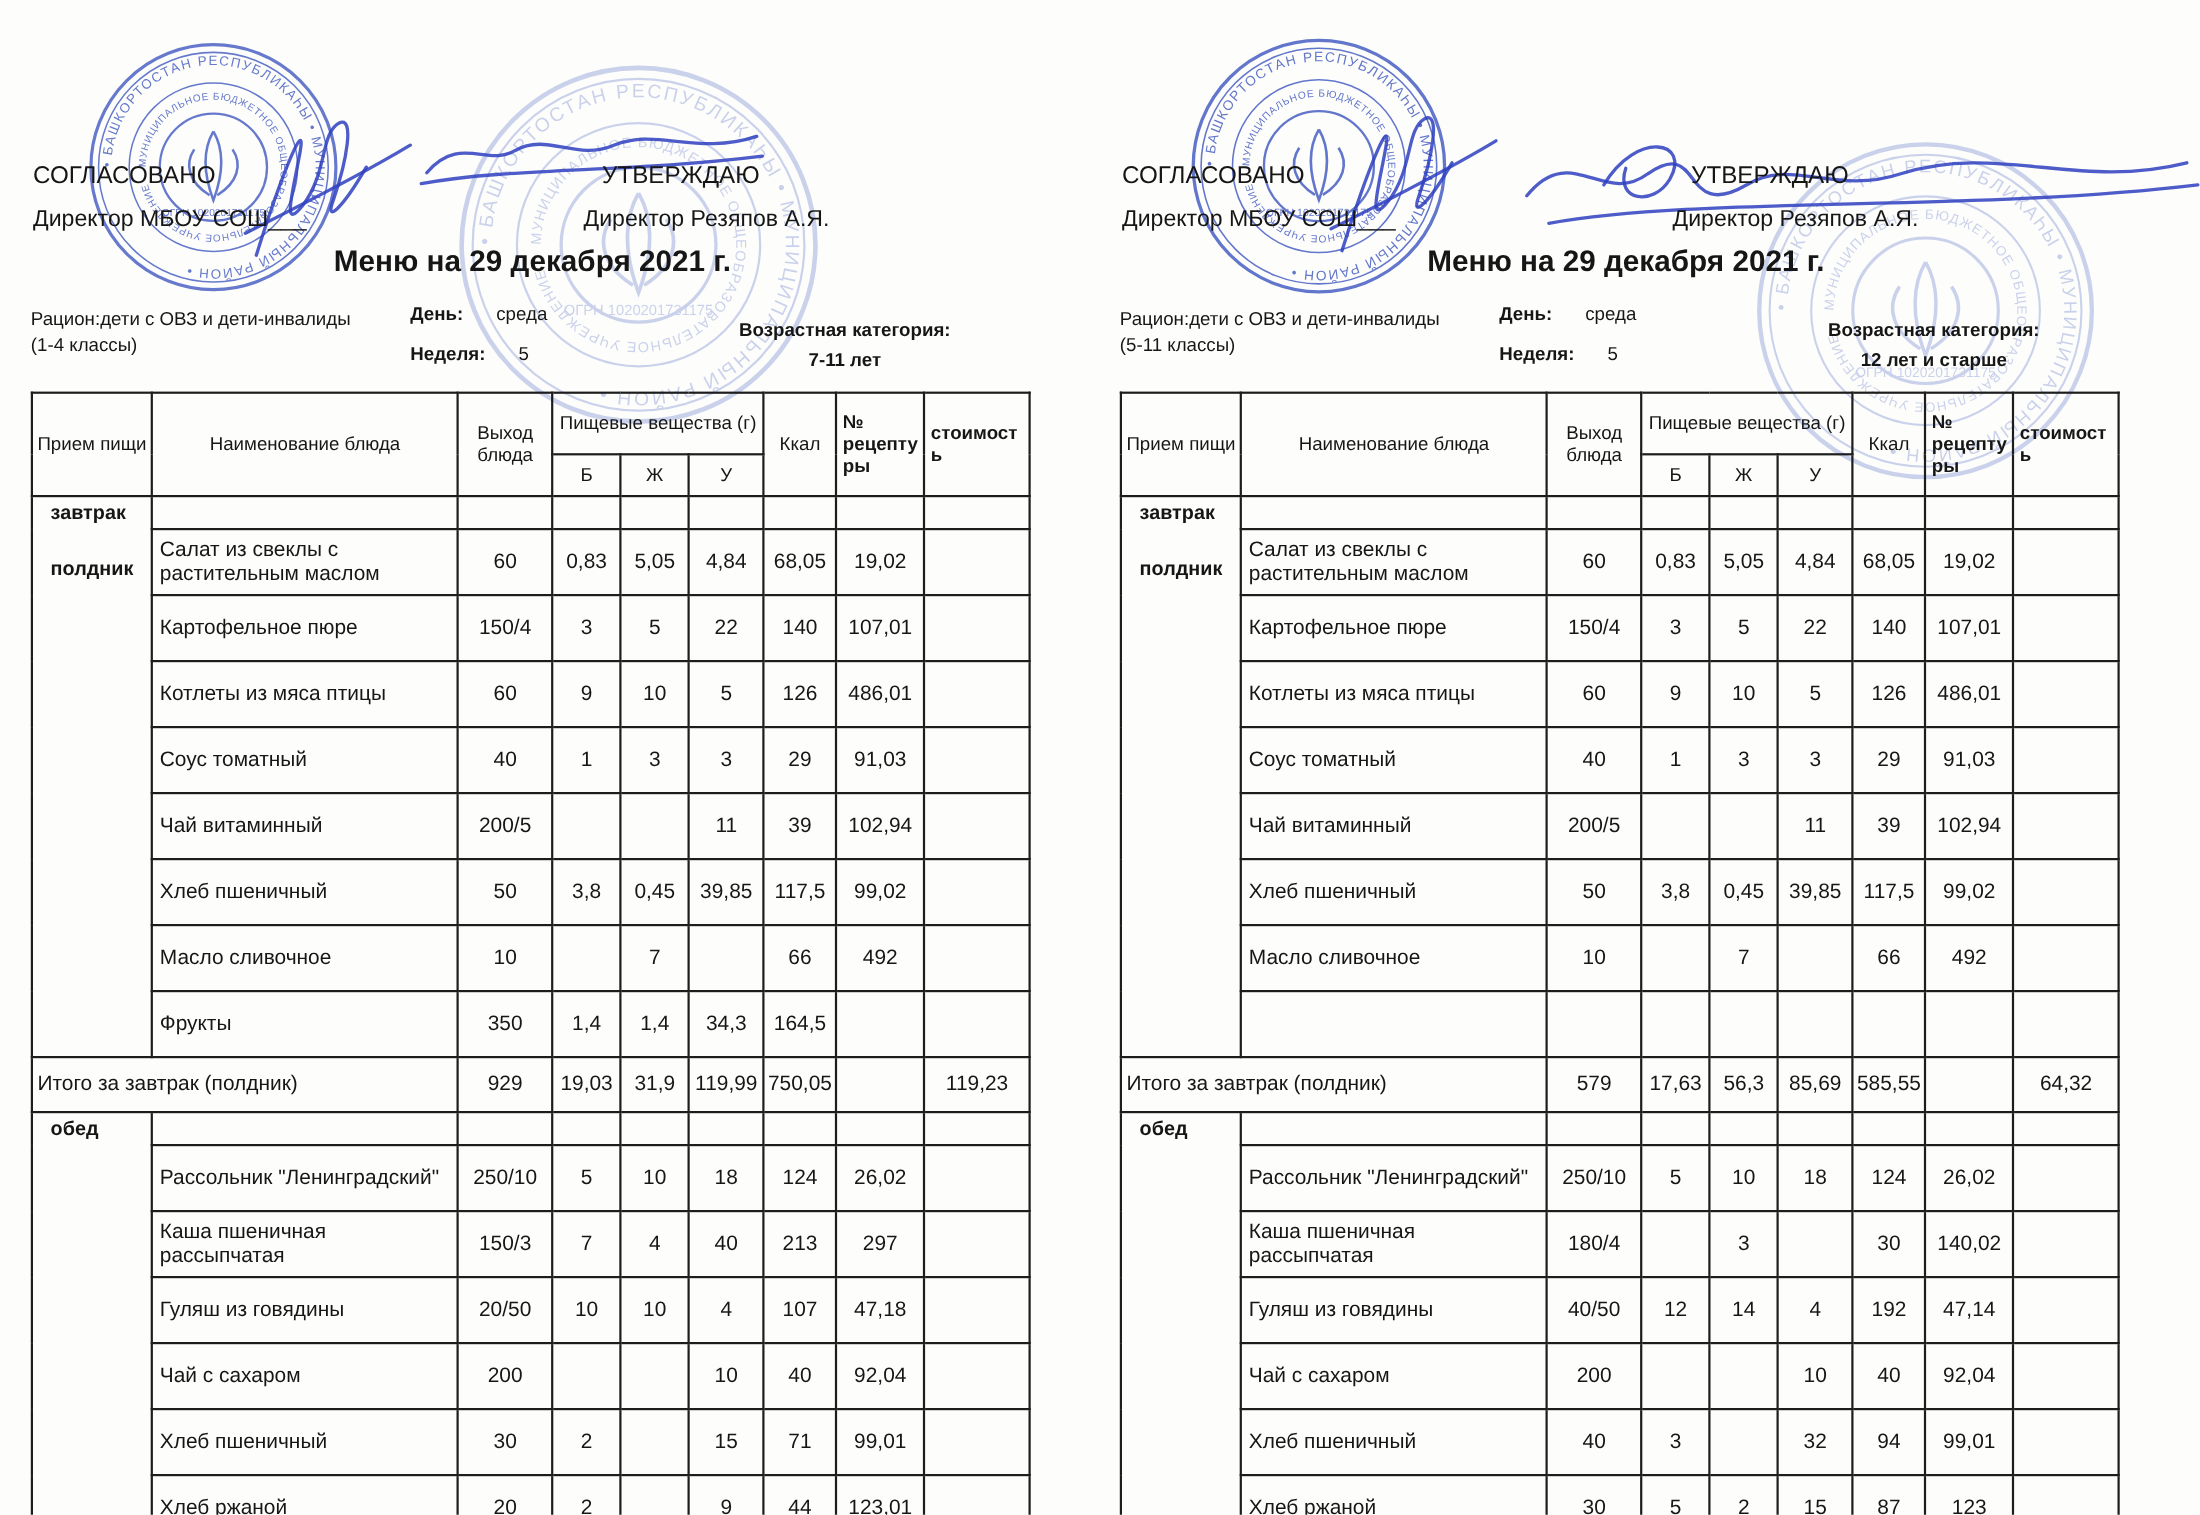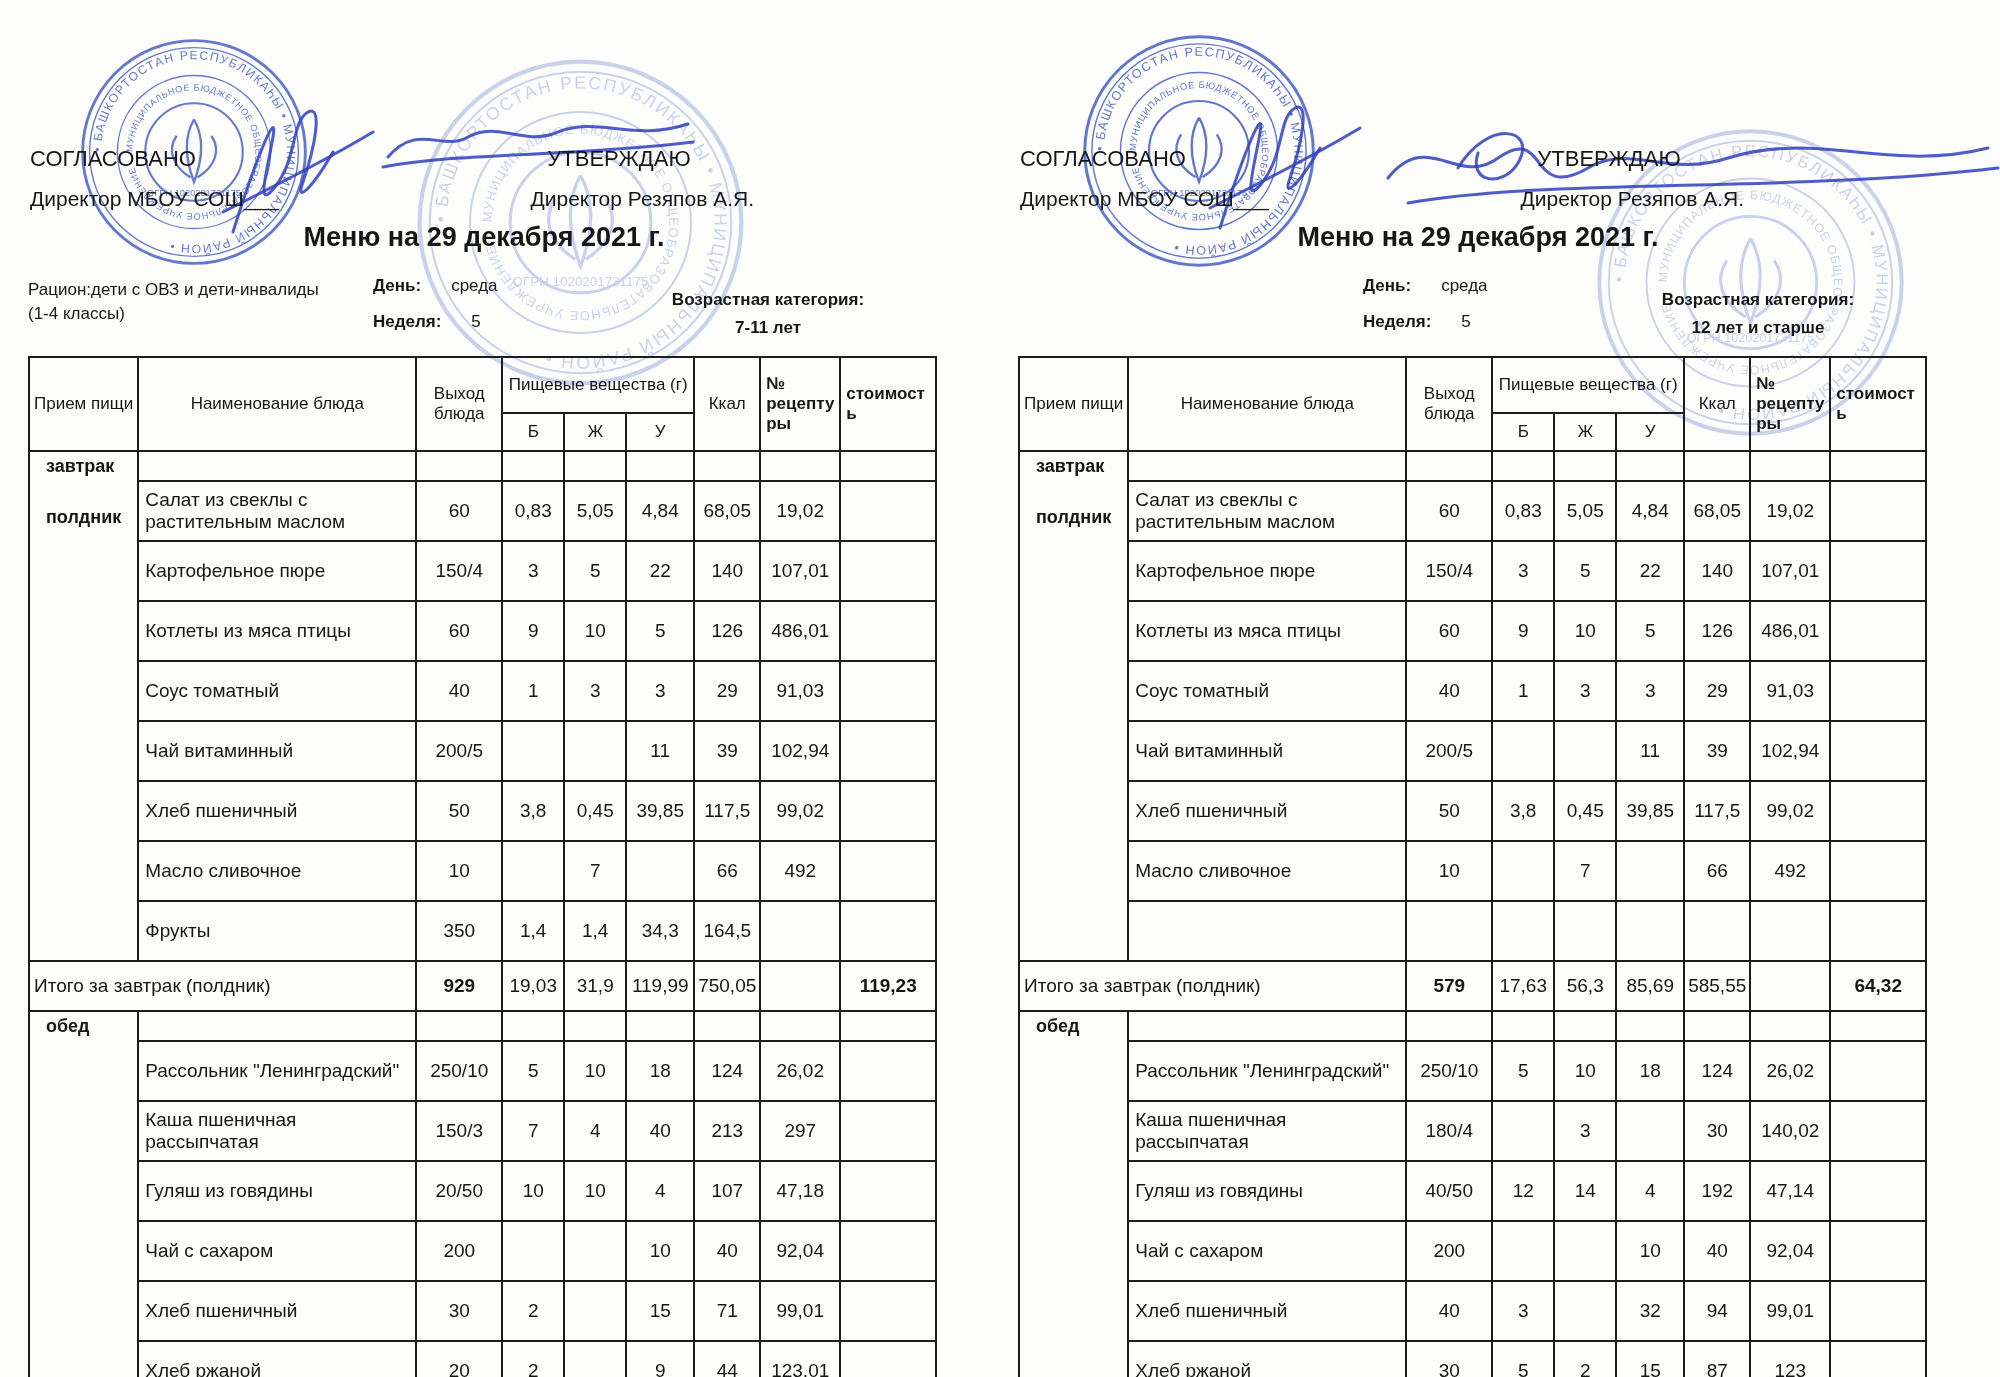--- a/index.html
+++ b/index.html
@@ -40,21 +40,21 @@
   table.menu th{font-size:17px;font-weight:normal;text-align:center;vertical-align:middle;
     padding:2px 3px;overflow-wrap:anywhere;}
   table.menu th.bold{font-weight:bold;text-align:left;padding-left:5px;}
   tr.hrow th{height:50px;}
   tr.hrow2 th{height:32px;}
   tr.spacer td{height:26px;}
   tr.dish-row td{height:52px;}
   tr.total td{height:46px;}
   td.dish{font-size:19px;text-align:left;padding:3px 6px;line-height:1.15;vertical-align:middle;}
   td.num{font-size:19px;text-align:center;vertical-align:middle;}
-  td.num.bold{font-weight:bold;}
+  td.num.bold{font-weight:normal;}
   td.tlabel{font-size:19px;font-weight:normal;text-align:left;padding-left:4px;vertical-align:middle;}
   td.meal-cell{vertical-align:top;text-align:left;font-weight:bold;font-size:18px;padding:4px 16px;}
   td.meal-cell span{display:block;}
   td.meal-cell span.meal2{margin-top:30px;}
 
   
   .stamp-slot{position:absolute;pointer-events:none;}
   .stamp-slot svg{width:100%;height:100%;}
   .sig{position:absolute;pointer-events:none;}
   .sig path{fill:none;stroke:#2e3fc0;stroke-width:3;stroke-linecap:round;opacity:.85;}
@@ -399,20 +399,21 @@
       <div class="appr-sub">Директор МБОУ СОШ___</div>
     </div>
     <div class="appr appr-right">
       <div class="appr-title">УТВЕРЖДАЮ</div>
       <div class="appr-sub">Директор Резяпов А.Я.</div>
     </div>
 
     <h1 class="title">Меню на 29 декабря  2021 г.</h1>
 
     <div class="meta">
+      <div class="ration">Рацион:дети с ОВЗ и дети-инвалиды (5-11 классы)</div>
       <div class="dayweek">
         <div class="line">
           <span class="b">День:</span><span class="v">среда</span>
         </div>
         <div class="line">
           <span class="b">Неделя:</span><span class="v">5</span>
         </div>
       </div>
       <div class="age">
         <div class="b">Возрастная категория:</div>

